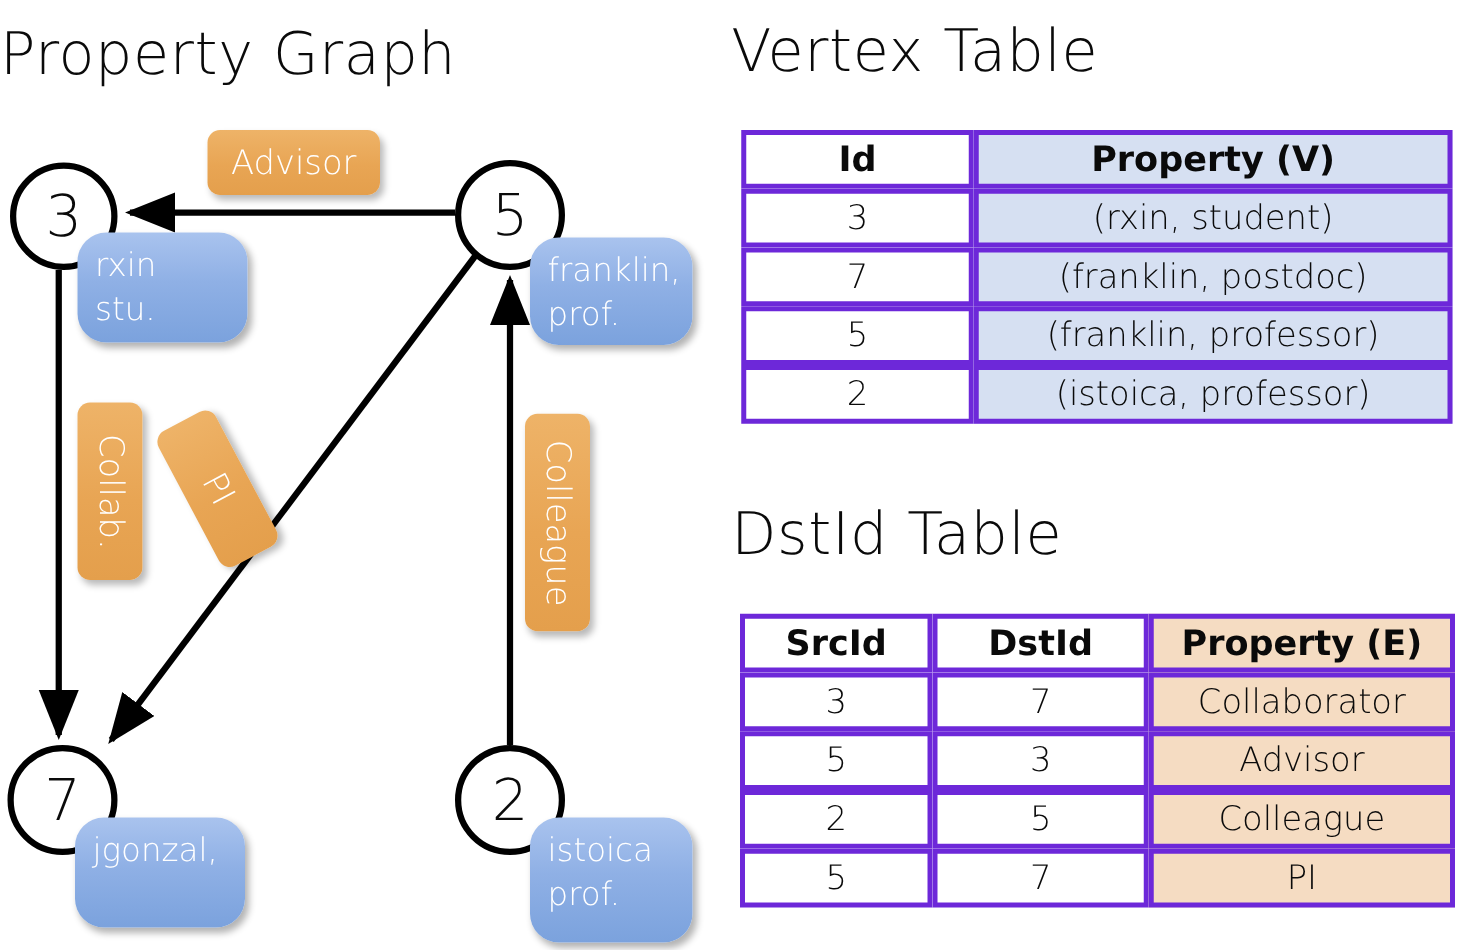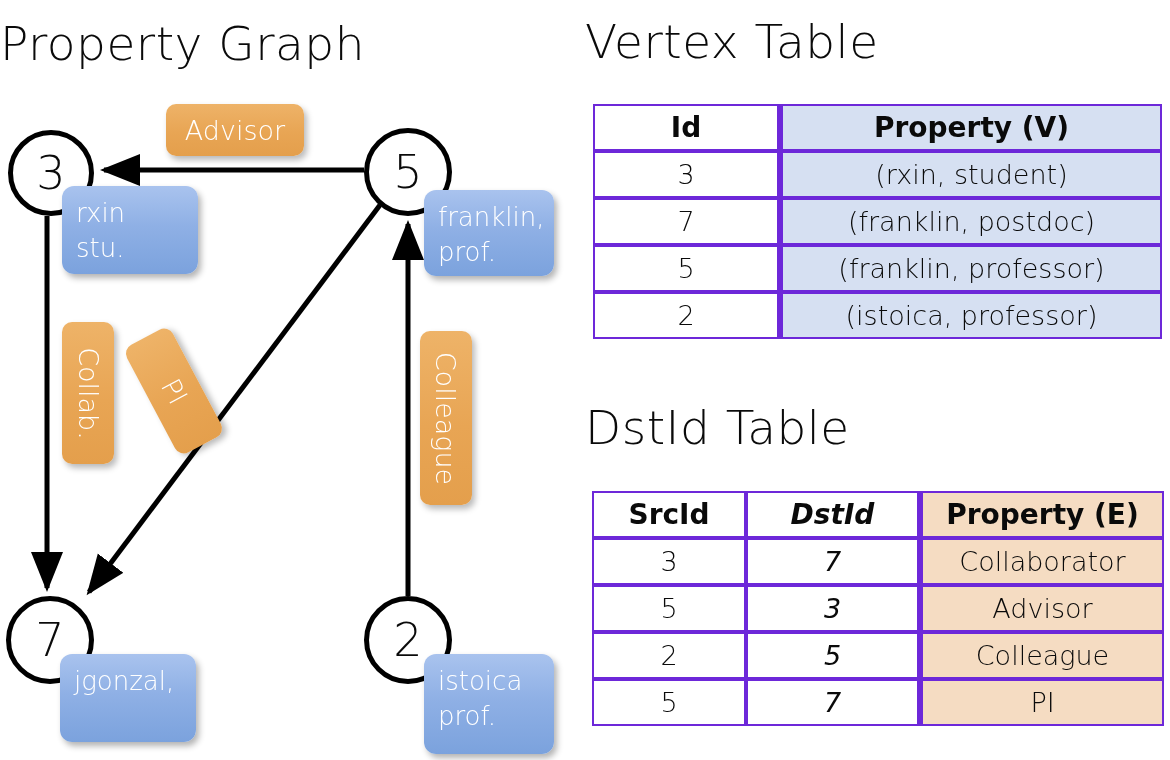--- a/index.html
+++ b/index.html
@@ -56,21 +56,21 @@
     z-index: 3;
   }
   #node-3 { left: 8px;   top: 130px; width: 86px; height: 86px; }
   #node-5 { left: 364px; top: 128px; width: 88px; height: 88px; }
   #node-7 { left: 6px;   top: 596px; width: 88px; height: 88px; }
   #node-2 { left: 364px; top: 596px; width: 88px; height: 88px; }
 
   
   .prop-box {
     position: absolute;
-    border-radius: 12px;
+    border-radius: 23px;
     background: linear-gradient(to bottom, #a9c3ee 0%, #8fb0e5 45%, #7ba2dd 100%);
     box-shadow: 3px 4px 6px rgba(0,0,0,0.30);
     color: #ffffff;
     font-family: "DejaVu Sans", sans-serif;
     font-weight: 300;
     font-size: 26px;
     line-height: 1.35;
     padding: 10px 14px;
     box-sizing: border-box;
     z-index: 4;
@@ -111,41 +111,41 @@
 
   
   .tbl {
     position: absolute;
     border-collapse: separate;
     border-spacing: 0;
     font-family: "DejaVu Sans", sans-serif;
     font-weight: 300;
   }
   .tbl td, .tbl th {
-    border: 2px solid #6d28d9;
+    border: 4px solid #6d28d9;
     text-align: center;
     vertical-align: middle;
     font-weight: 300;
     font-size: 27px;
     color: #0a0a0a;
     padding: 0;
     height: 47px;
     box-sizing: border-box;
   }
   .tbl th { font-weight: 700; font-size: 28px; }
 
   
   #vertex-table { left: 593px; top: 104px; }
   #vertex-table .col-id    { width: 186px; background: #ffffff; }
   #vertex-table .col-prop  { width: 383px; background: #d6e0f2; border-left-width: 4px; }
 
   
   #edge-table { left: 592px; top: 491px; }
   #edge-table .col-src  { width: 154px; background: #ffffff; }
-  #edge-table .col-dst  { width: 173px; background: #ffffff; font-style: italic; }
+  #edge-table .col-dst  { width: 173px; background: #ffffff; }
   #edge-table .col-prop { width: 245px; background: #f5dcc2; border-left-width: 4px; }
 </style>
 </head>
 <body>
 
 <div class="title" id="title-property-graph">Property Graph</div>
 <div class="title" id="title-vertex-table">Vertex Table</div>
 <div class="title" id="title-edge-table">DstId Table</div>
 
 <div id="graph-panel">

